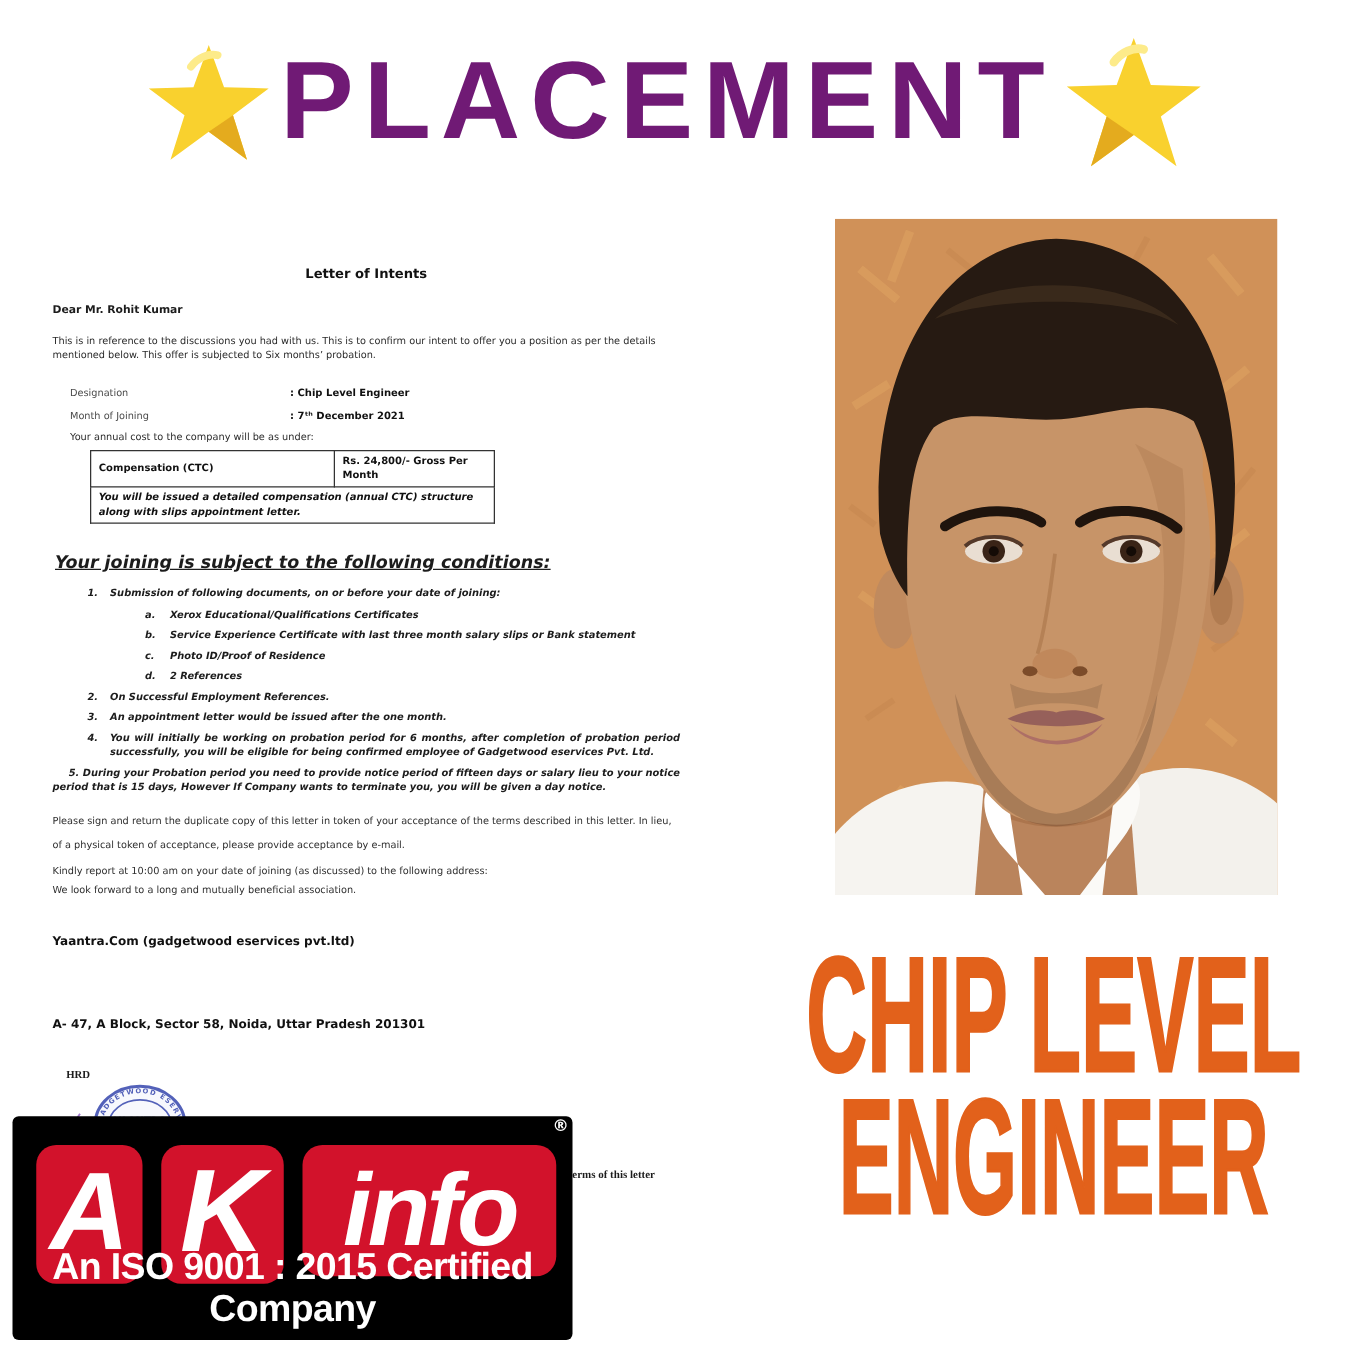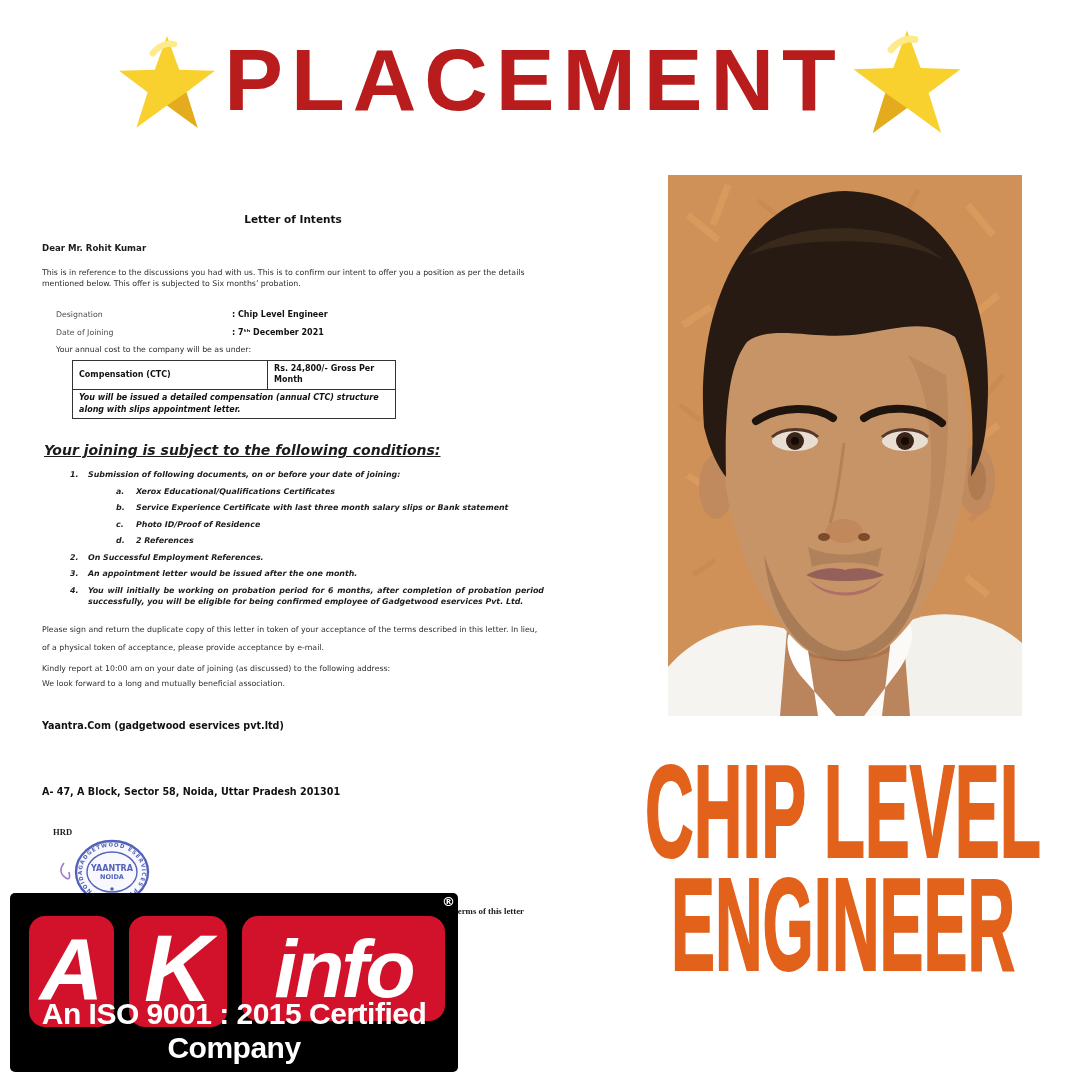--- a/index.html
+++ b/index.html
@@ -10,21 +10,21 @@
 
   
   .title-row {
     position:absolute; left:0; top:14px; width:1080px; height:140px;
     display:flex; align-items:center; justify-content:center; gap:6px;
   }
   .star { flex:0 0 auto; }
   .title-text {
     font-family:"Liberation Sans", sans-serif;
     font-weight:bold; font-size:88px; letter-spacing:8px;
-    color:#b91c1c; line-height:1; padding-bottom:8px;
+    color:#701a75; line-height:1; padding-bottom:8px;
   }
 
   
   .letter {
     position:absolute; left:42px; top:212px; width:502px;
     color:#1c1c1c; font-size:7.8px; line-height:1.45;
   }
   .lt-title { text-align:center; font-weight:bold; font-size:10.5px; color:#111; }
   .lt-salutation { font-weight:bold; font-size:8.6px; margin-top:15px; }
   .lt-intro { margin:12px 0 0 0; color:#2b2b2b; }
@@ -117,21 +117,21 @@
   <div class="letter">
     <div class="lt-title">Letter of Intents</div>
     <div class="lt-salutation">Dear Mr. Rohit Kumar</div>
     <p class="lt-intro">This is in reference to the discussions you had with us. This is to confirm our intent to offer you a position as per the details mentioned below. This offer is subjected to Six months’ probation.</p>
 
     <div class="fields">
       <div class="field-row">
         <span class="field-label">Designation</span><span class="field-value">: Chip Level Engineer</span>
       </div>
       <div class="field-row">
-        <span class="field-label">Date of Joining</span><span class="field-value">: 7ᵗʰ December 2021</span>
+        <span class="field-label">Month of Joining</span><span class="field-value">: 7ᵗʰ December 2021</span>
       </div>
     </div>
     <div class="lt-cost">Your annual cost to the company will be as under:</div>
 
     <table class="lt-table">
       <tbody>
           <tr>
         <td class="c1">Compensation (CTC)</td>
         <td class="c2">Rs. 24,800/- Gross Per Month</td>
       </tr>
@@ -169,20 +169,21 @@
         <span class="cond-text">On Successful Employment References.</span>
       </div>
       <div class="cond-row bi">
         <span class="cond-num">3.</span>
         <span class="cond-text">An appointment letter would be issued after the one month.</span>
       </div>
       <div class="cond-row bi">
         <span class="cond-num">4.</span>
         <span class="cond-text just">You will initially be working on probation period for 6 months, after completion of probation period successfully, you will be eligible for being confirmed employee of Gadgetwood eservices Pvt. Ltd.</span>
       </div>
+      <p class="item5 bi just">5. During your Probation period you need to provide notice period of fifteen days or salary lieu to your notice period that is 15 days, However If Company wants to terminate you, you will be given a day notice.</p>
     </div>
 
     <p class="lt-close1">Please sign and return the duplicate copy of this letter in token of your acceptance of the terms described in this letter. In lieu, of a physical token of acceptance, please provide acceptance by e-mail.</p>
     <p class="lt-close2">Kindly report at 10:00 am on your date of joining (as discussed) to the following address:</p>
     <p class="lt-close3">We look forward to a long and mutually beneficial association.</p>
 
     <div class="lt-company">Yaantra.Com (gadgetwood eservices pvt.ltd)</div>
     <div class="lt-address">A- 47, A Block, Sector 58, Noida, Uttar Pradesh 201301</div>
     <div class="lt-hrd">HRD</div>
 

